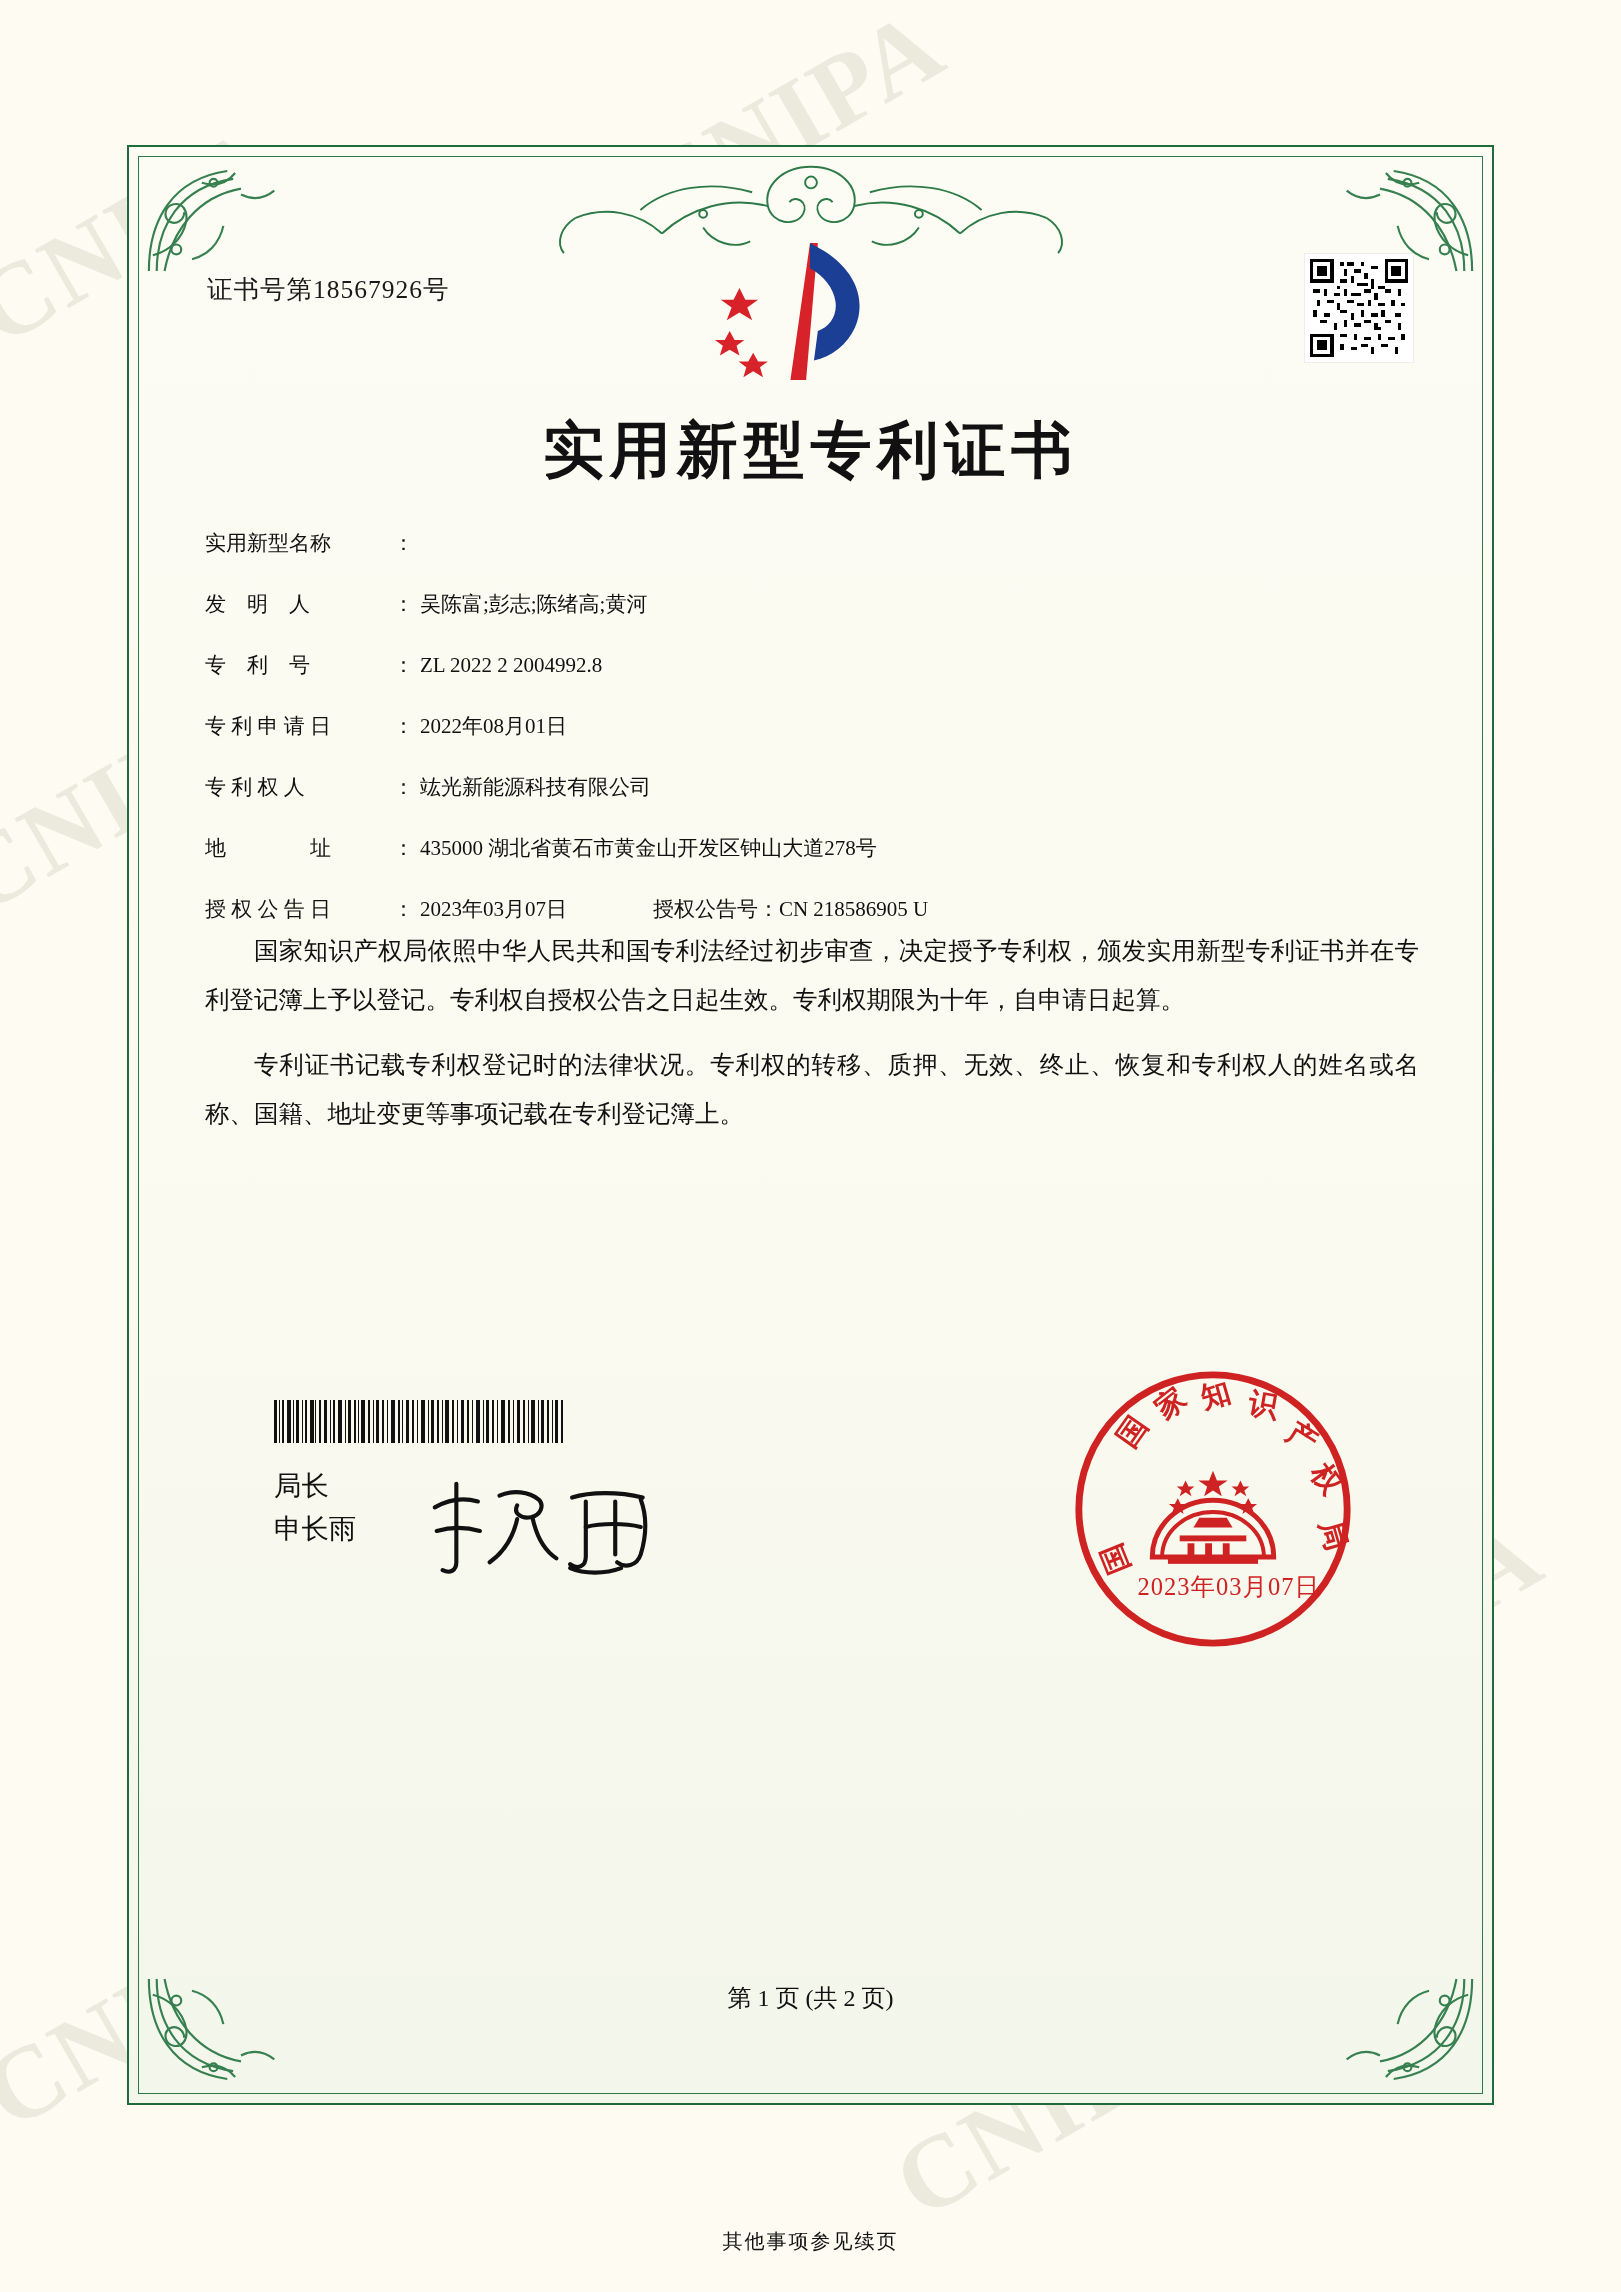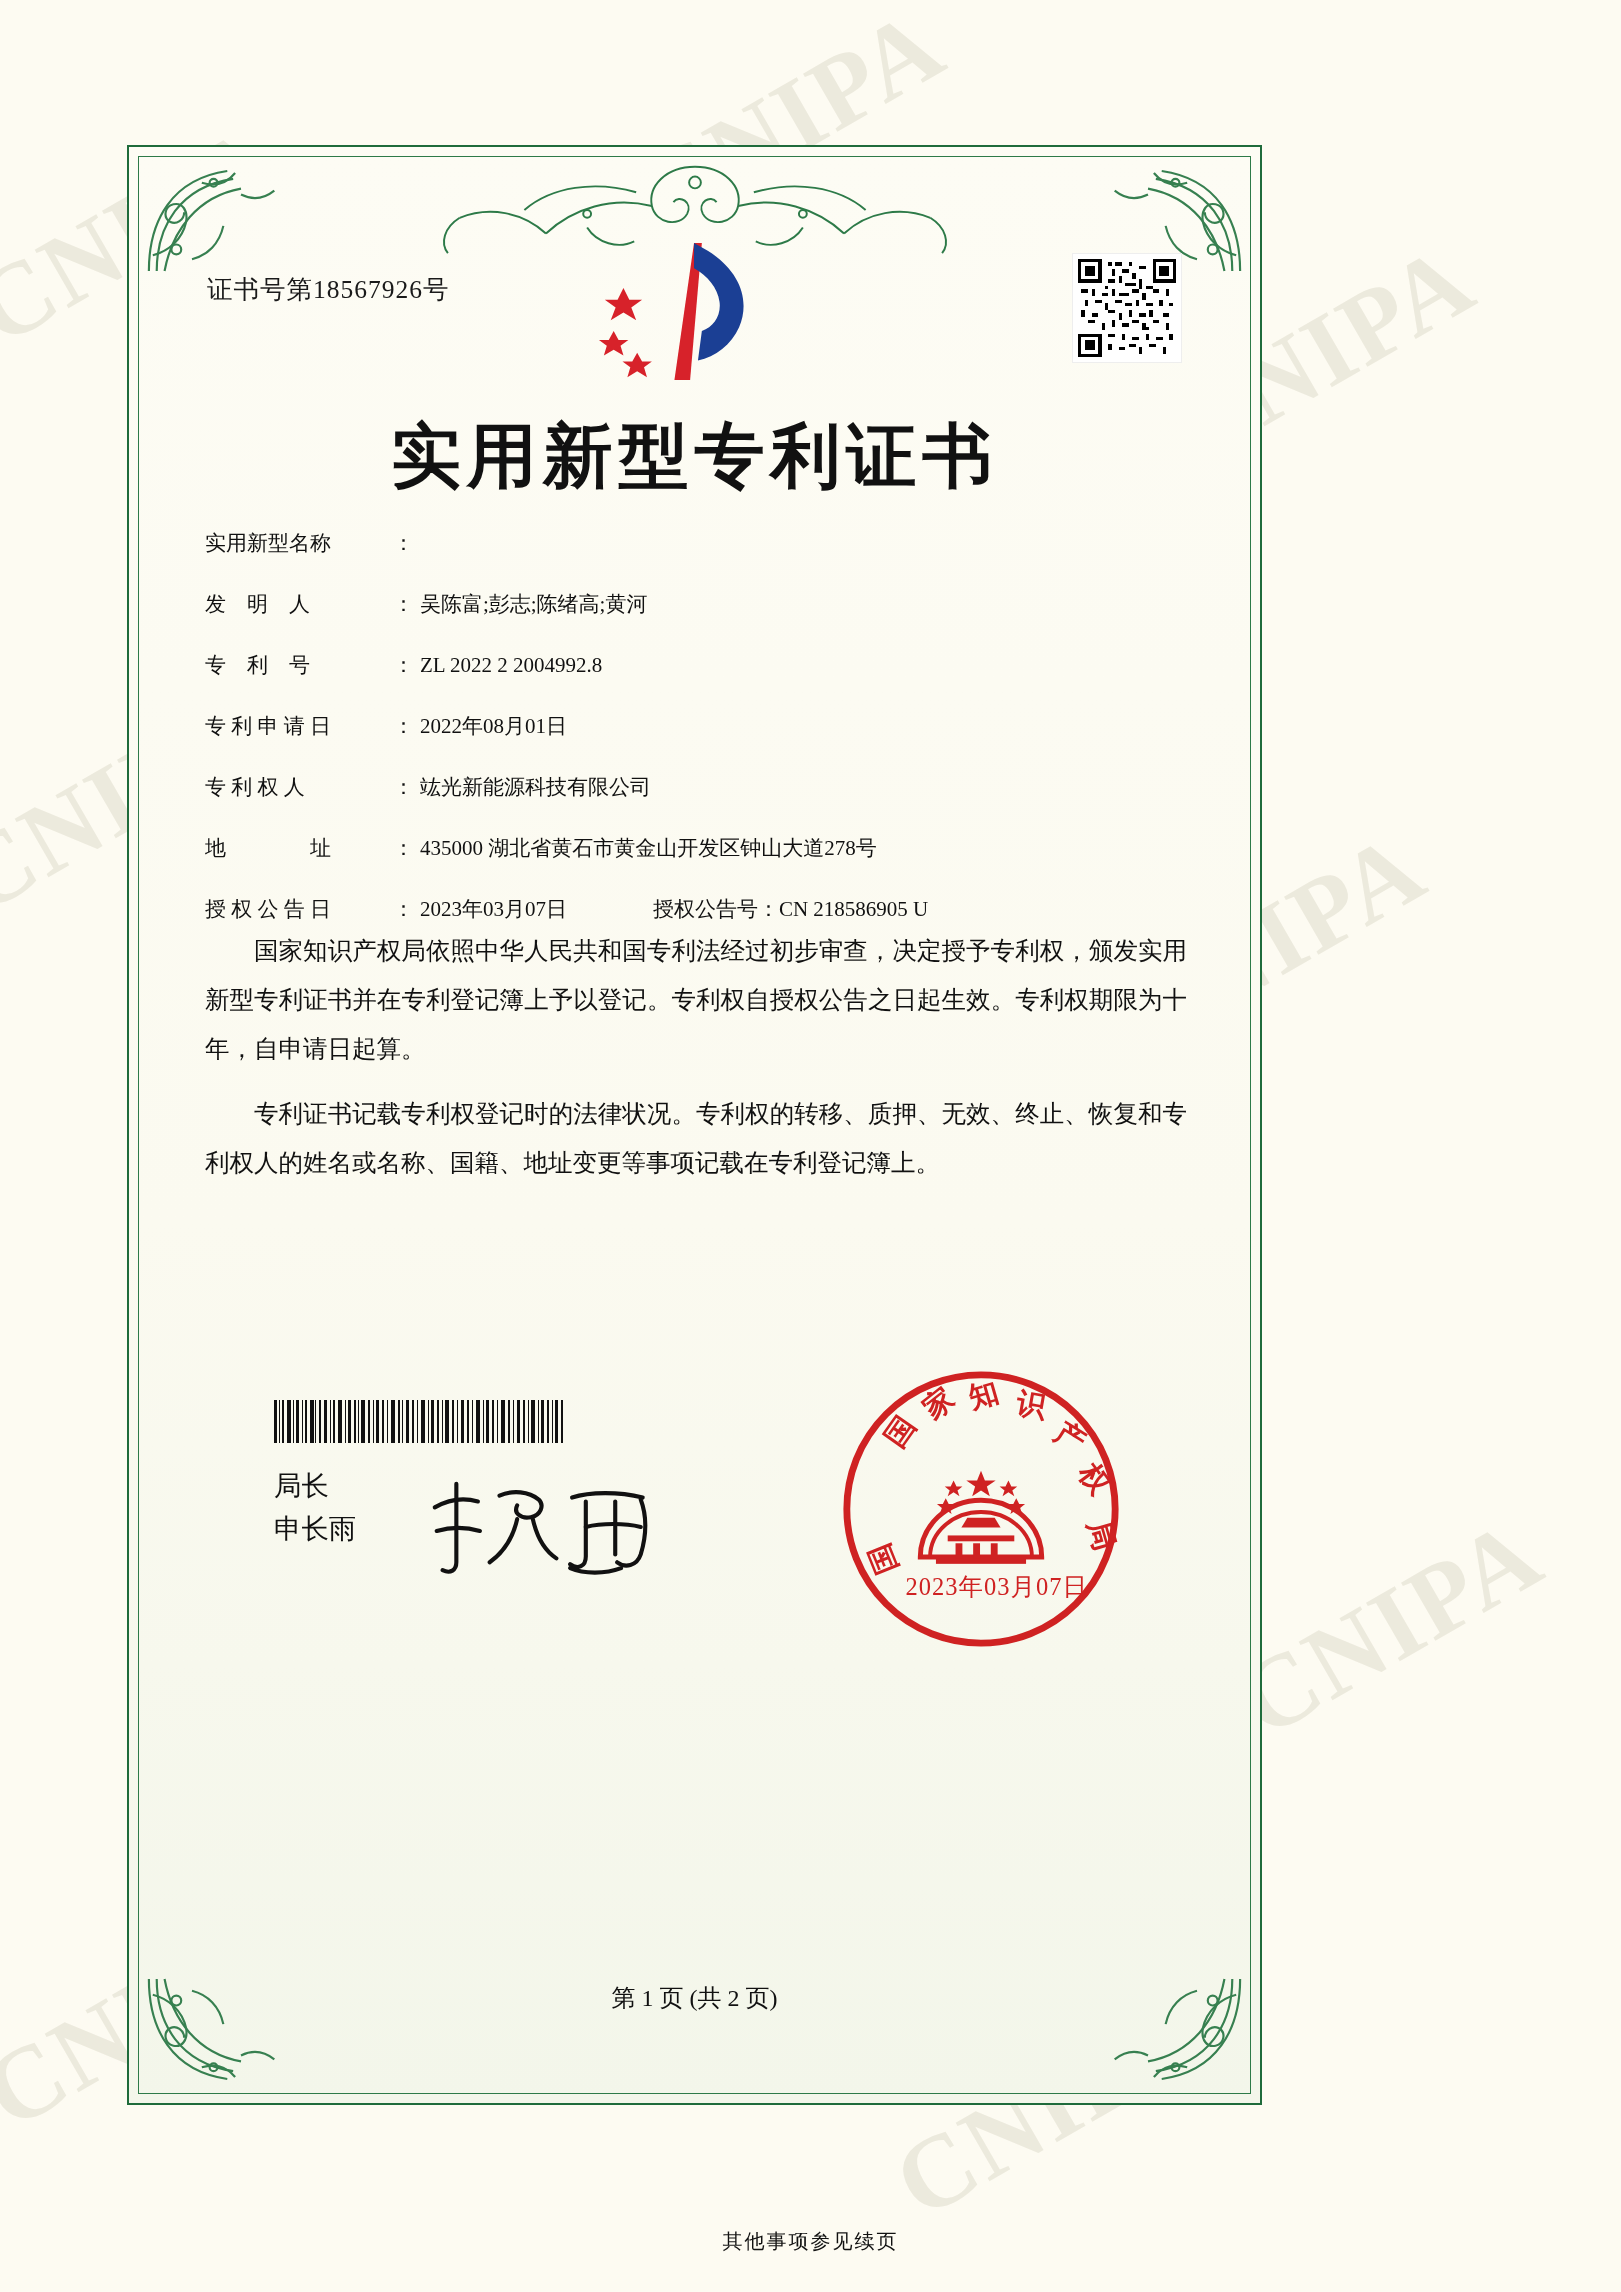--- a/index.html
+++ b/index.html
@@ -22,21 +22,21 @@
     opacity:.45;
     transform:rotate(-30deg);
     white-space:nowrap;
     letter-spacing:2px;
   }
 
   
   .cert{
     position:absolute;
     left:127px;top:145px;
-    width:1135px;height:1960px;
+    width:1367px;height:1960px;
     background:linear-gradient(180deg,#fdfcf4 0%,#fbfaf0 55%,#f3f6ea 100%);
     border:2.9px solid #1f6b3b;
     box-sizing:border-box;
     z-index:1;
   }
   .cert:before{
     content:"";position:absolute;inset:8.8px;border:1px solid #2d7a48;pointer-events:none;
   }
   .corner{
     position:absolute;width:147px;height:118px;color:#2d7a48;opacity:.95;
@@ -61,21 +61,21 @@
   }
   .logo{
     position:absolute;left:50%;top:90px;transform:translateX(-50%);
     width:206px;height:147px;
   }
   .title{
     position:absolute;left:0;right:0;top:263px;
     text-align:center;
     font-family:Liberation Serif, serif;
     font-weight:700;
-    font-size:70px;
+    font-size:61px;
     letter-spacing:5.9px;
     color:#111;
   }
 
   .fields{position:absolute;left:76px;right:69px;top:382px;}
   .field{display:flex;align-items:baseline;margin-bottom:33px;font-size:21px;color:#111;}
   .f-label{
     width:186px;flex:0 0 186px;
     display:flex;justify-content:space-between;
     letter-spacing:0;

